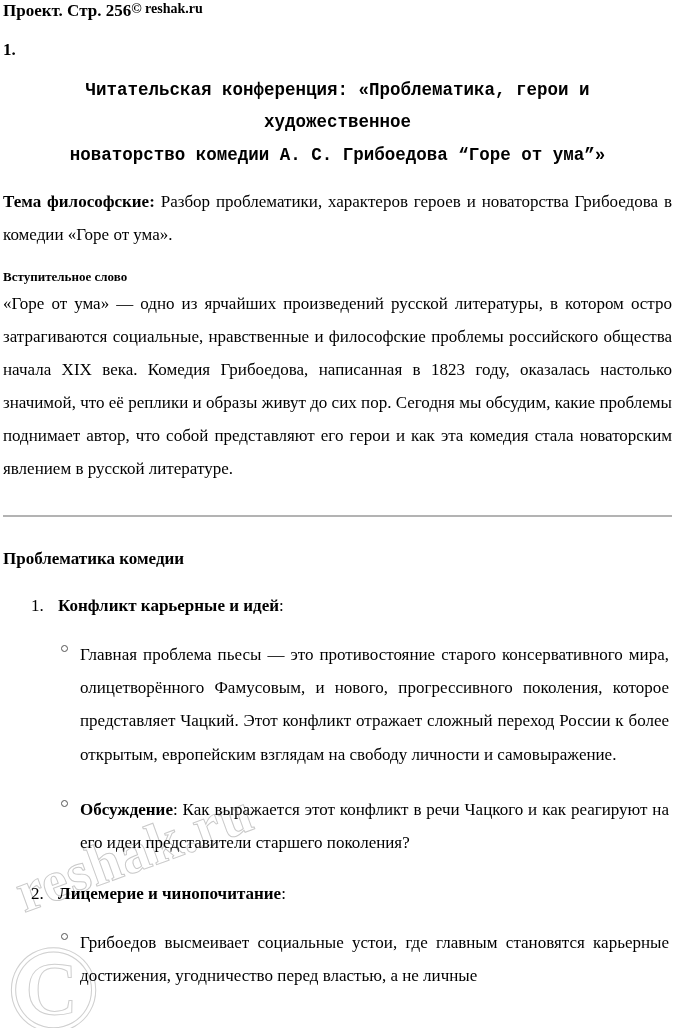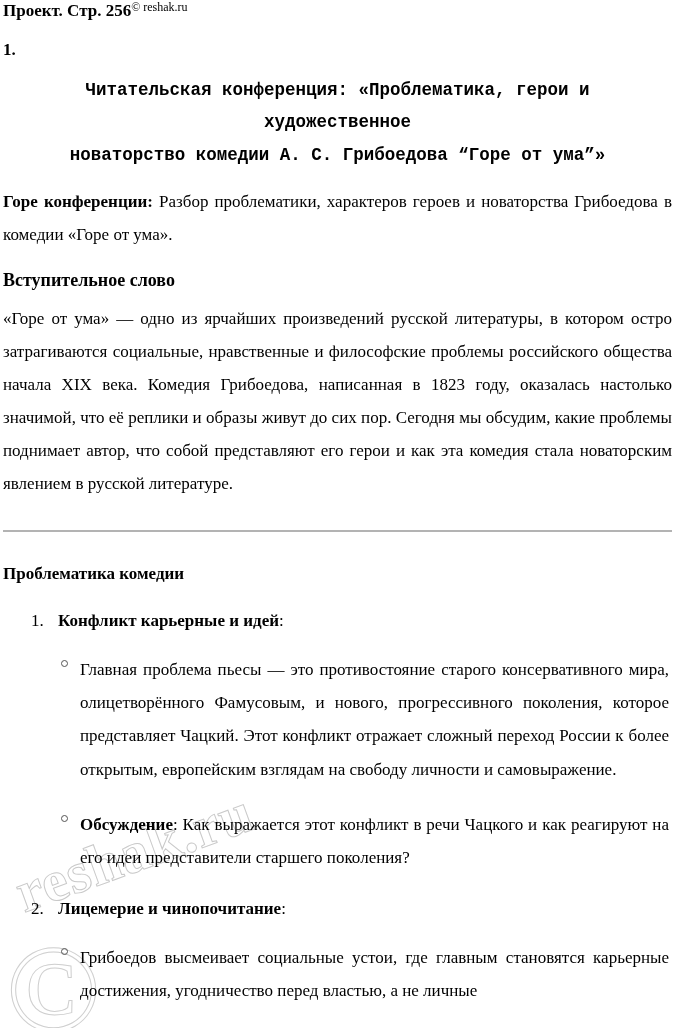--- a/index.html
+++ b/index.html
@@ -72,22 +72,22 @@
     justify-content: flex-start;
     align-items: flex-start;
     font-size: 17px;
     line-height: 1.15;
     padding-top: 1px;
   }
   .doc-header .hdr-left {
     font-weight: 700;
   }
   .doc-header .hdr-right {
-    font-weight: 400;
-    font-size: 12px;
+    font-weight: 700;
+    font-size: 14px;
     padding-right: 2px;
   }
 
   
   .item-number {
     font-size: 17px;
     font-weight: 700;
     margin-top: 19px;
     line-height: 1.2;
   }
@@ -100,29 +100,29 @@
     margin-top: 14px;
     padding: 0 8px;
     font-family: Liberation Mono, monospace;
   }
 
   .para {
     font-size: 17px;
     line-height: 1.95;
     text-align: justify;
     text-justify: inter-word;
-    margin-top: 8px;
+    margin-top: 0;
   }
   .para.lead {
     margin-top: 14px;
   }
   .b { font-weight: 700; }
 
   .sub-head {
-    font-size: 18px;
+    font-size: 13px;
     font-weight: 700;
     line-height: 1.4;
     margin-top: 17px;
   }
 
   .divider {
     border: 0;
     border-top: 2px solid #b3b3b3;
     margin: 30px 0 0 0;
     width: 100%;
@@ -207,21 +207,21 @@
     </div>
 
     <div class="item-number">1.</div>
 
     <div class="conf-title">
       <div>Читательская конференция: «Проблематика, герои и художественное</div>
       <div>новаторство комедии А. С. Грибоедова “Горе от ума”»</div>
     </div>
 
     <p class="para lead">
-      <span class="b">Горе конференции:</span><span> Разбор проблематики, характеров героев и новаторства Грибоедова в комедии «Горе от ума».</span>
+      <span class="b">Тема философские:</span><span> Разбор проблематики, характеров героев и новаторства Грибоедова в комедии «Горе от ума».</span>
     </p>
 
     <div class="sub-head">Вступительное слово</div>
 
     <p class="para">«Горе от ума» — одно из ярчайших произведений русской литературы, в котором остро затрагиваются социальные, нравственные и философские проблемы российского общества начала XIX века. Комедия Грибоедова, написанная в 1823 году, оказалась настолько значимой, что её реплики и образы живут до сих пор. Сегодня мы обсудим, какие проблемы поднимает автор, что собой представляют его герои и как эта комедия стала новаторским явлением в русской литературе.</p>
 
     <hr class="divider">
 
     <div class="section-head">Проблематика комедии</div>
 

